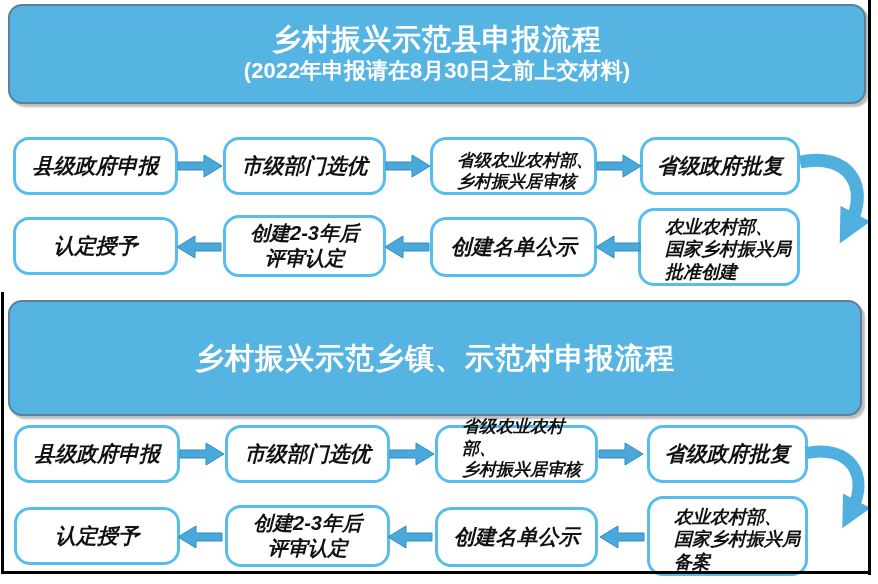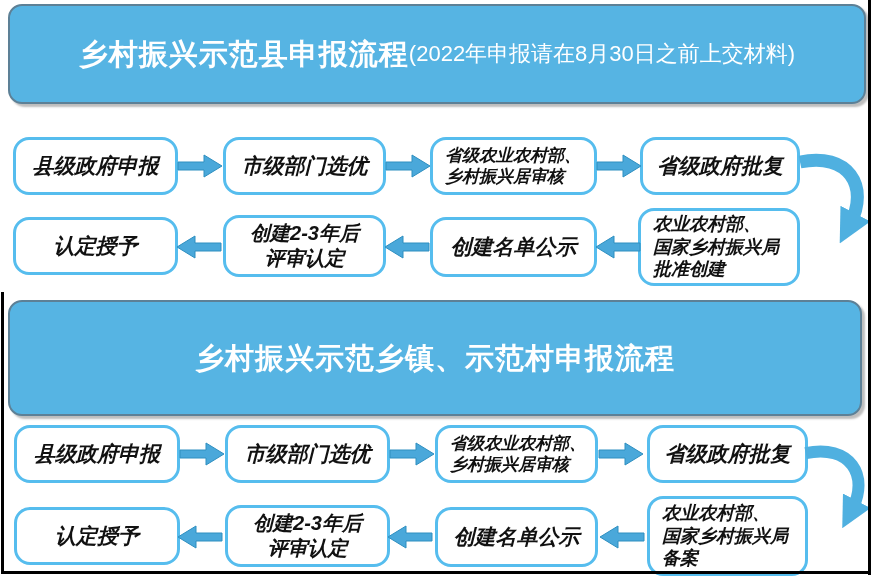--- a/index.html
+++ b/index.html
@@ -4,37 +4,37 @@
 <style>
   html,body{margin:0;padding:0;background:#ffffff;}
   #canvas{
     position:relative;width:878px;height:584px;background:#ffffff;
     font-family:"Liberation Sans","DejaVu Sans",sans-serif;
     overflow:hidden;
   }
   .banner{
     position:absolute;background:#56b4e3;border:2px solid #5d8096;border-radius:14px;
     box-shadow:3px 3px 2px rgba(110,110,110,.45);
-    display:flex;flex-direction:row;align-items:center;justify-content:center;
+    display:flex;flex-direction:column;align-items:center;justify-content:center;
     box-sizing:border-box;
   }
   .banner-title{
     color:#ffffff;font-weight:bold;font-size:29px;letter-spacing:1px;line-height:1.2;
     text-align:center;
   }
   .banner-subtitle{
-    color:#ffffff;font-weight:normal;font-size:22px;text-align:center;
+    color:#ffffff;font-weight:bold;font-size:22px;text-align:center;
   }
   .fbox{
     position:absolute;background:#ffffff;border:3px solid #56bdee;border-radius:16px;
     display:flex;align-items:center;justify-content:center;box-sizing:border-box;
     color:#111111;font-weight:bold;text-align:center;line-height:1.25;font-style:italic;
   }
   .fbox .box-label{white-space:pre-line;}
-  .fbox.align-left{justify-content:flex-start;padding-left:12px;}
+  .fbox.align-left{justify-content:flex-start;padding-left:24px;align-items:flex-end;}
   .fbox.align-left .box-label{text-align:left;}
   .arrow,.curve-arrow{position:absolute;}
   .frame-line{position:absolute;background:#000000;}
 </style>
 </head>
 <body>
 
 <div id="canvas">
 
   <div class="banner" style="left:8px;top:4px;width:858px;height:100px;">

